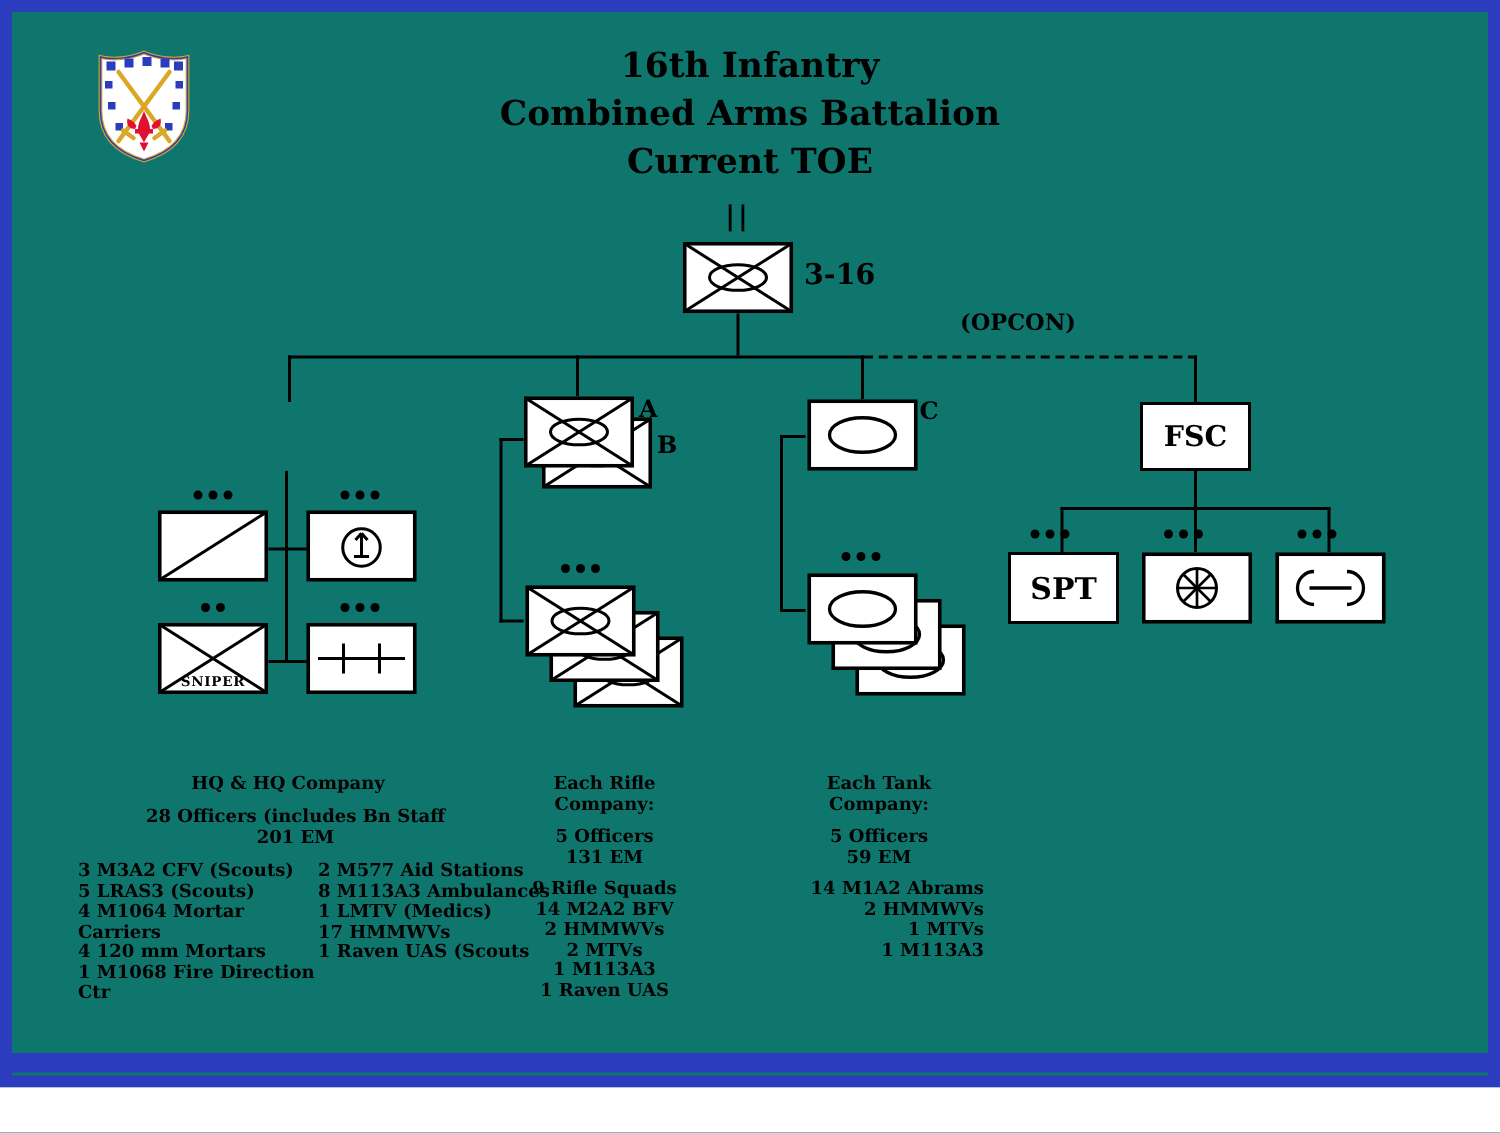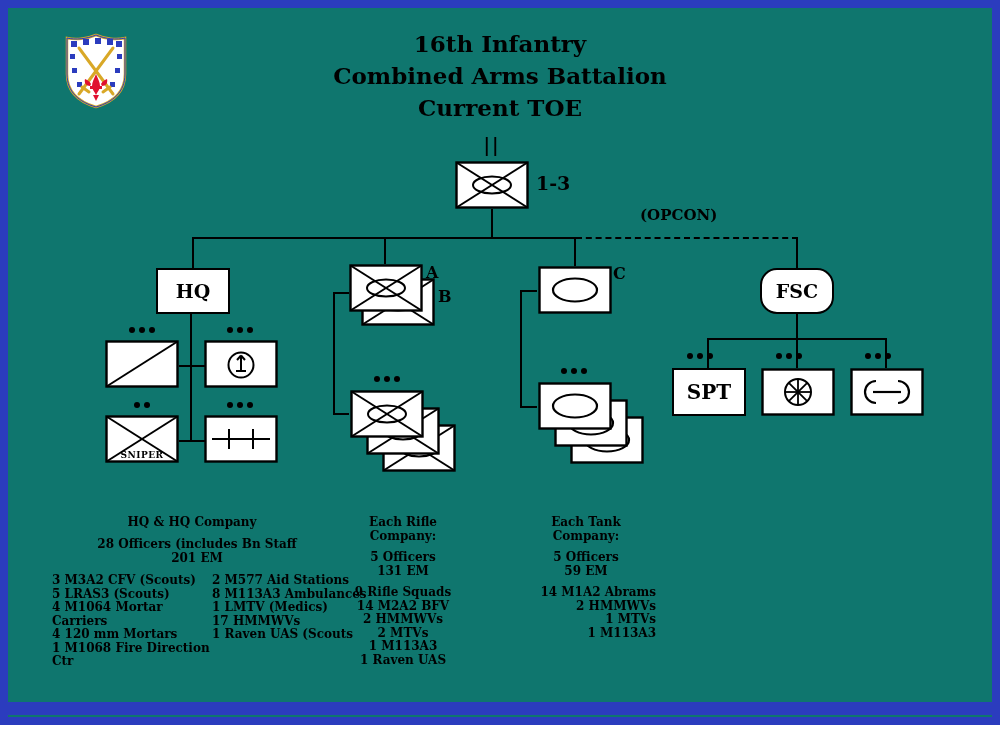--- a/index.html
+++ b/index.html
@@ -134,34 +134,31 @@
     <div>Combined Arms Battalion</div>
     <div>Current TOE</div>
   </div>
 
   <div class="echelon" style="left:477px;top:134px;">||</div>
   <div class="sym" style="left:455px;top:161px;">
     <svg width="74" height="48">
         <use href="#s-mech"></use>
       </svg>
   </div>
-  <div class="lbl" style="left:536px;top:172px;font-size:19px;">1-3</div>
+  <div class="lbl" style="left:536px;top:172px;font-size:19px;">3-16</div>
 
   <div class="v" style="left:491px;top:209px;height:28px;"></div>
   <div class="h" style="left:192px;top:237px;width:384px;"></div>
   <div class="h dash" style="left:576px;top:237px;width:222px;"></div>
   <div class="lbl" style="left:640px;top:206px;width:110px;font-size:15px;">(OPCON)</div>
   <div class="v" style="left:192px;top:237px;height:31px;"></div>
   <div class="v" style="left:384px;top:237px;height:27px;"></div>
   <div class="v" style="left:574px;top:237px;height:29px;"></div>
   <div class="v" style="left:796px;top:237px;height:31px;"></div>
 
-  <div class="box" style="left:156px;top:268px;font-size:19px;">
-    <span>HQ</span>
-  </div>
   <div class="v" style="left:190px;top:314px;height:128px;"></div>
   <div class="h" style="left:179px;top:365px;width:26px;"></div>
   <div class="h" style="left:179px;top:440px;width:26px;"></div>
 
   <div class="dots" style="left:129px;top:327px;">
       <i></i>
       <i></i>
       <i></i>
     </div>
   <div class="sym" style="left:105px;top:340px;">
@@ -263,21 +260,21 @@
     <svg width="74" height="48">
         <use href="#s-armor"></use>
       </svg>
   </div>
   <div class="sym" style="left:538px;top:382px;">
     <svg width="74" height="48">
         <use href="#s-armor"></use>
       </svg>
   </div>
 
-  <div class="box" style="left:760px;top:268px;font-size:19px;border-radius:17px;">
+  <div class="box" style="left:760px;top:268px;font-size:19px;">
     <span>FSC</span>
   </div>
   <div class="v" style="left:796px;top:314px;height:24px;"></div>
   <div class="h" style="left:707px;top:338px;width:180px;"></div>
   <div class="v" style="left:707px;top:338px;height:30px;"></div>
   <div class="v" style="left:796px;top:338px;height:30px;"></div>
   <div class="v" style="left:885px;top:338px;height:30px;"></div>
 
   <div class="dots" style="left:687px;top:353px;">
       <i></i>

